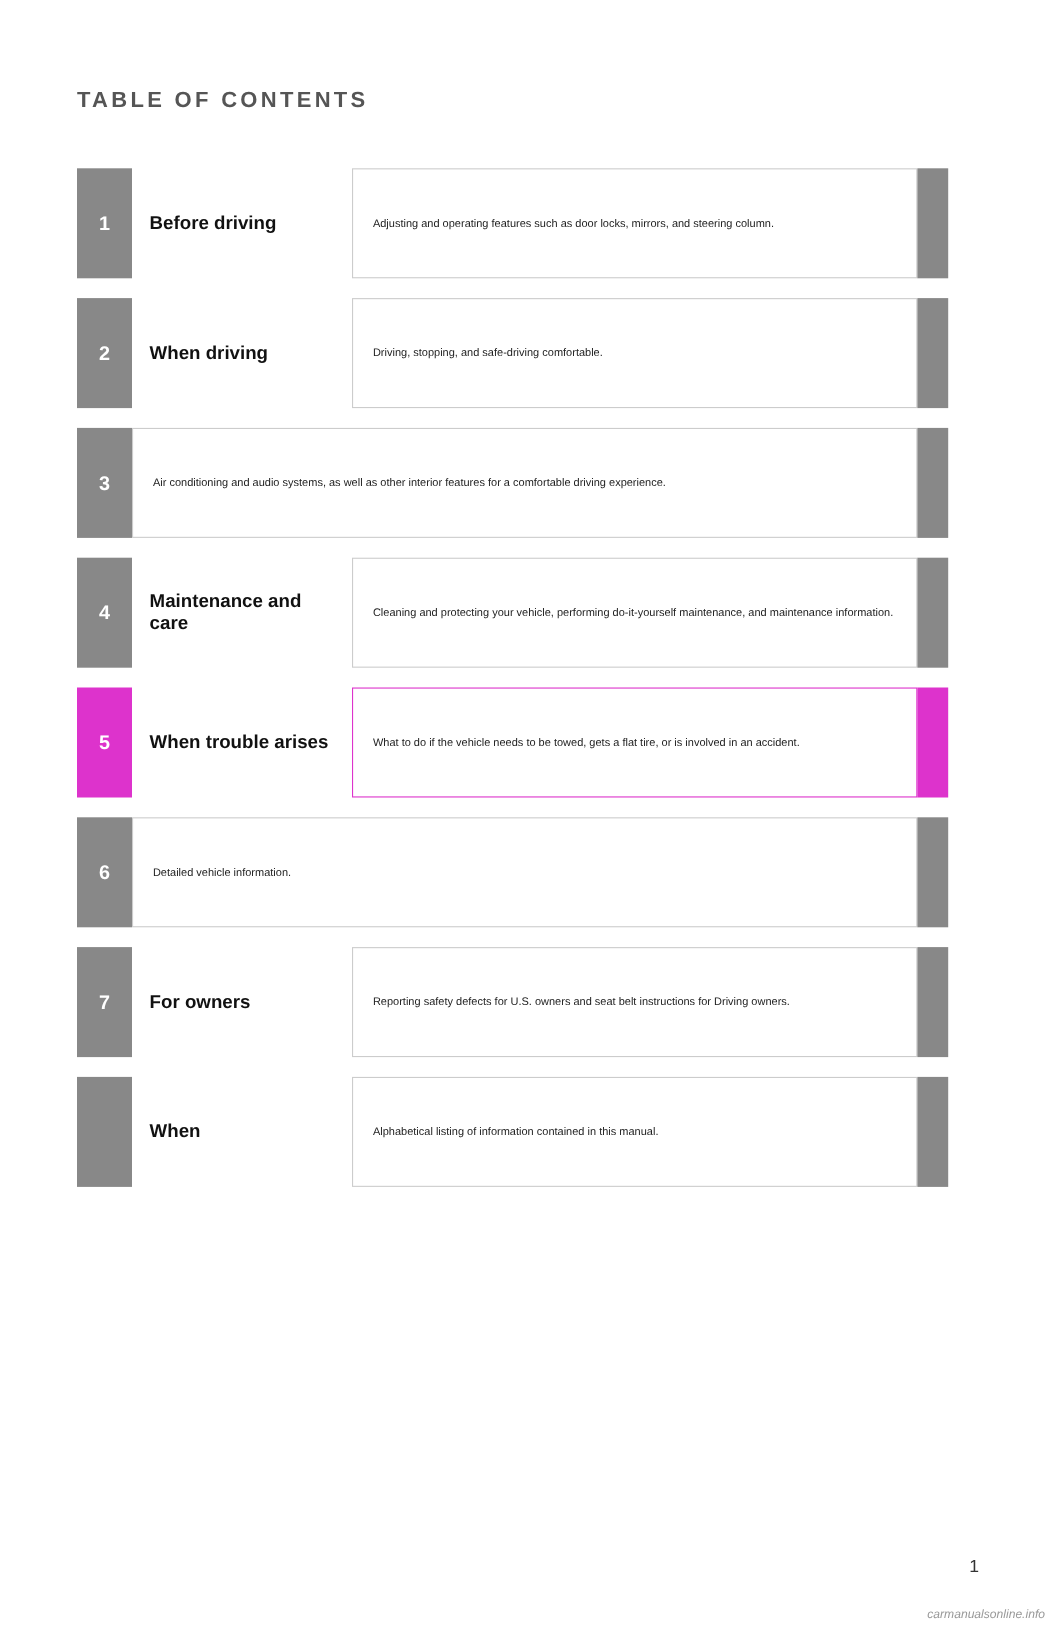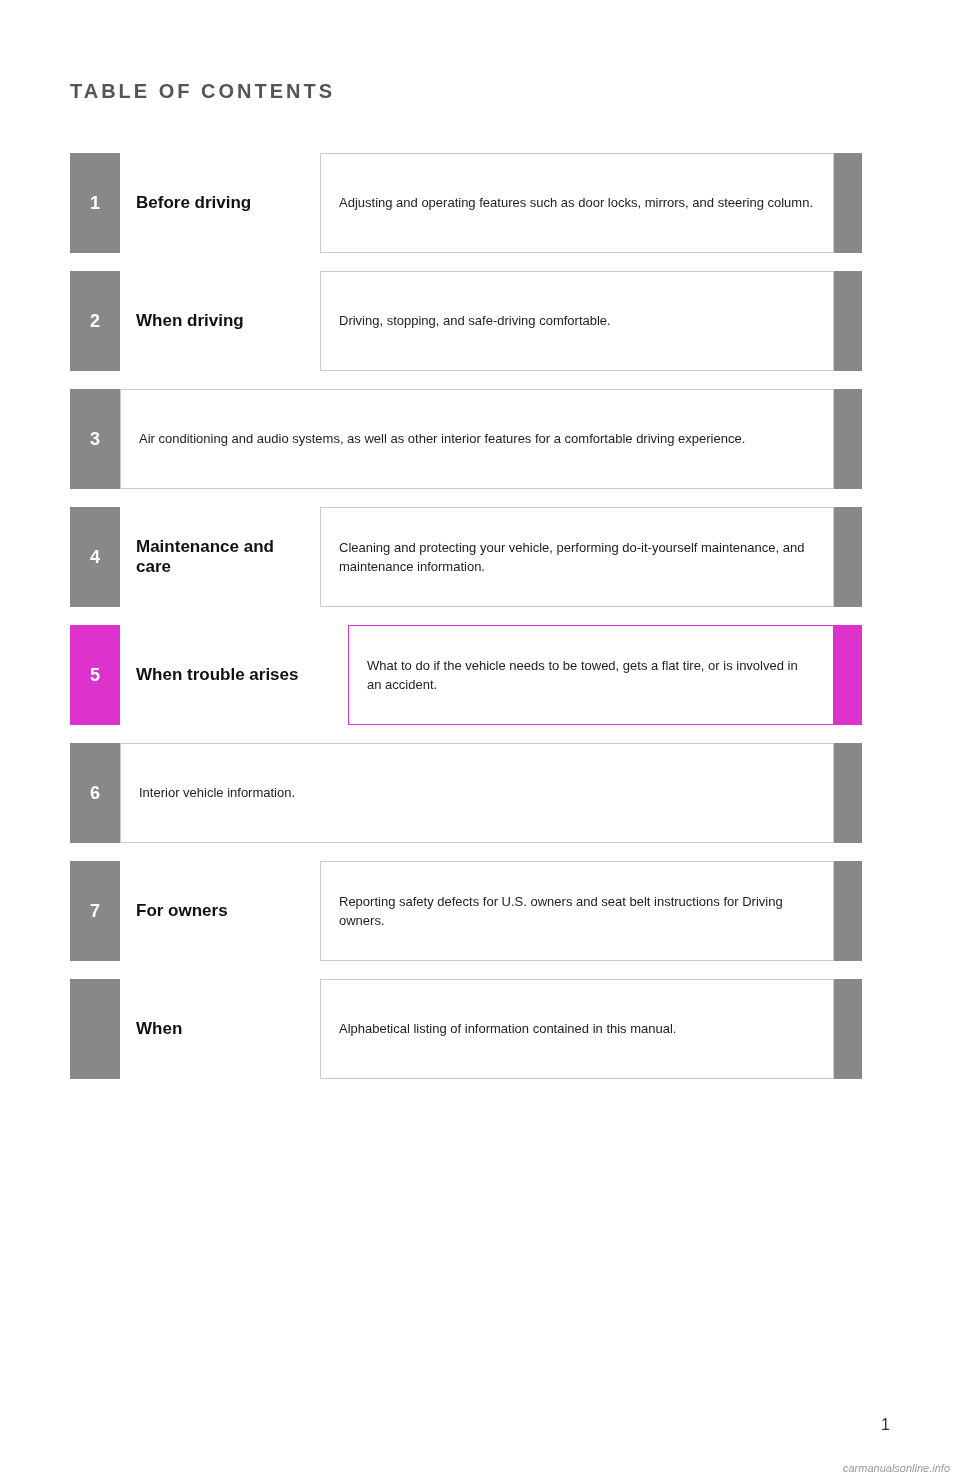--- a/index.html
+++ b/index.html
@@ -80,28 +80,27 @@
       color: #111111;
       flex-shrink: 0;
     }
 
     .entry-description-block {
       flex: 1;
       border: 1px solid #cccccc;
       display: flex;
       align-items: center;
       padding: 14px 18px;
-      font-size: 13px;
+      font-size: 10px;
       color: #222222;
       line-height: 1.5;
     }
 
     .entry-description-block.magenta-border {
       border: 1px solid #dd33cc;
-      margin-left: 28px;
     }
 
     .entry-right-tab {
       width: 28px;
       flex-shrink: 0;
     }
 
     .entry-right-tab.gray {
       background: #888888;
     }
@@ -158,21 +157,21 @@
         <div class="entry-right-tab gray"></div>
       </div>
       <div class="toc-entry">
         <div class="entry-number-block magenta">5</div>
         <div class="entry-label-block">When trouble arises</div>
         <div class="entry-description-block magenta-border">What to do if the vehicle needs to be towed, gets a flat tire, or is involved in an accident.</div>
         <div class="entry-right-tab magenta"></div>
       </div>
       <div class="toc-entry">
         <div class="entry-number-block gray">6</div>
-        <div class="entry-description-block">Interior vehicle information.</div>
+        <div class="entry-description-block">Detailed vehicle information.</div>
         <div class="entry-right-tab gray"></div>
       </div>
       <div class="toc-entry">
         <div class="entry-number-block gray">7</div>
         <div class="entry-label-block">For owners</div>
         <div class="entry-description-block">Reporting safety defects for U.S. owners and seat belt instructions for Driving owners.</div>
         <div class="entry-right-tab gray"></div>
       </div>
       <div class="toc-entry">
         <div class="entry-number-block gray no-number"></div>

